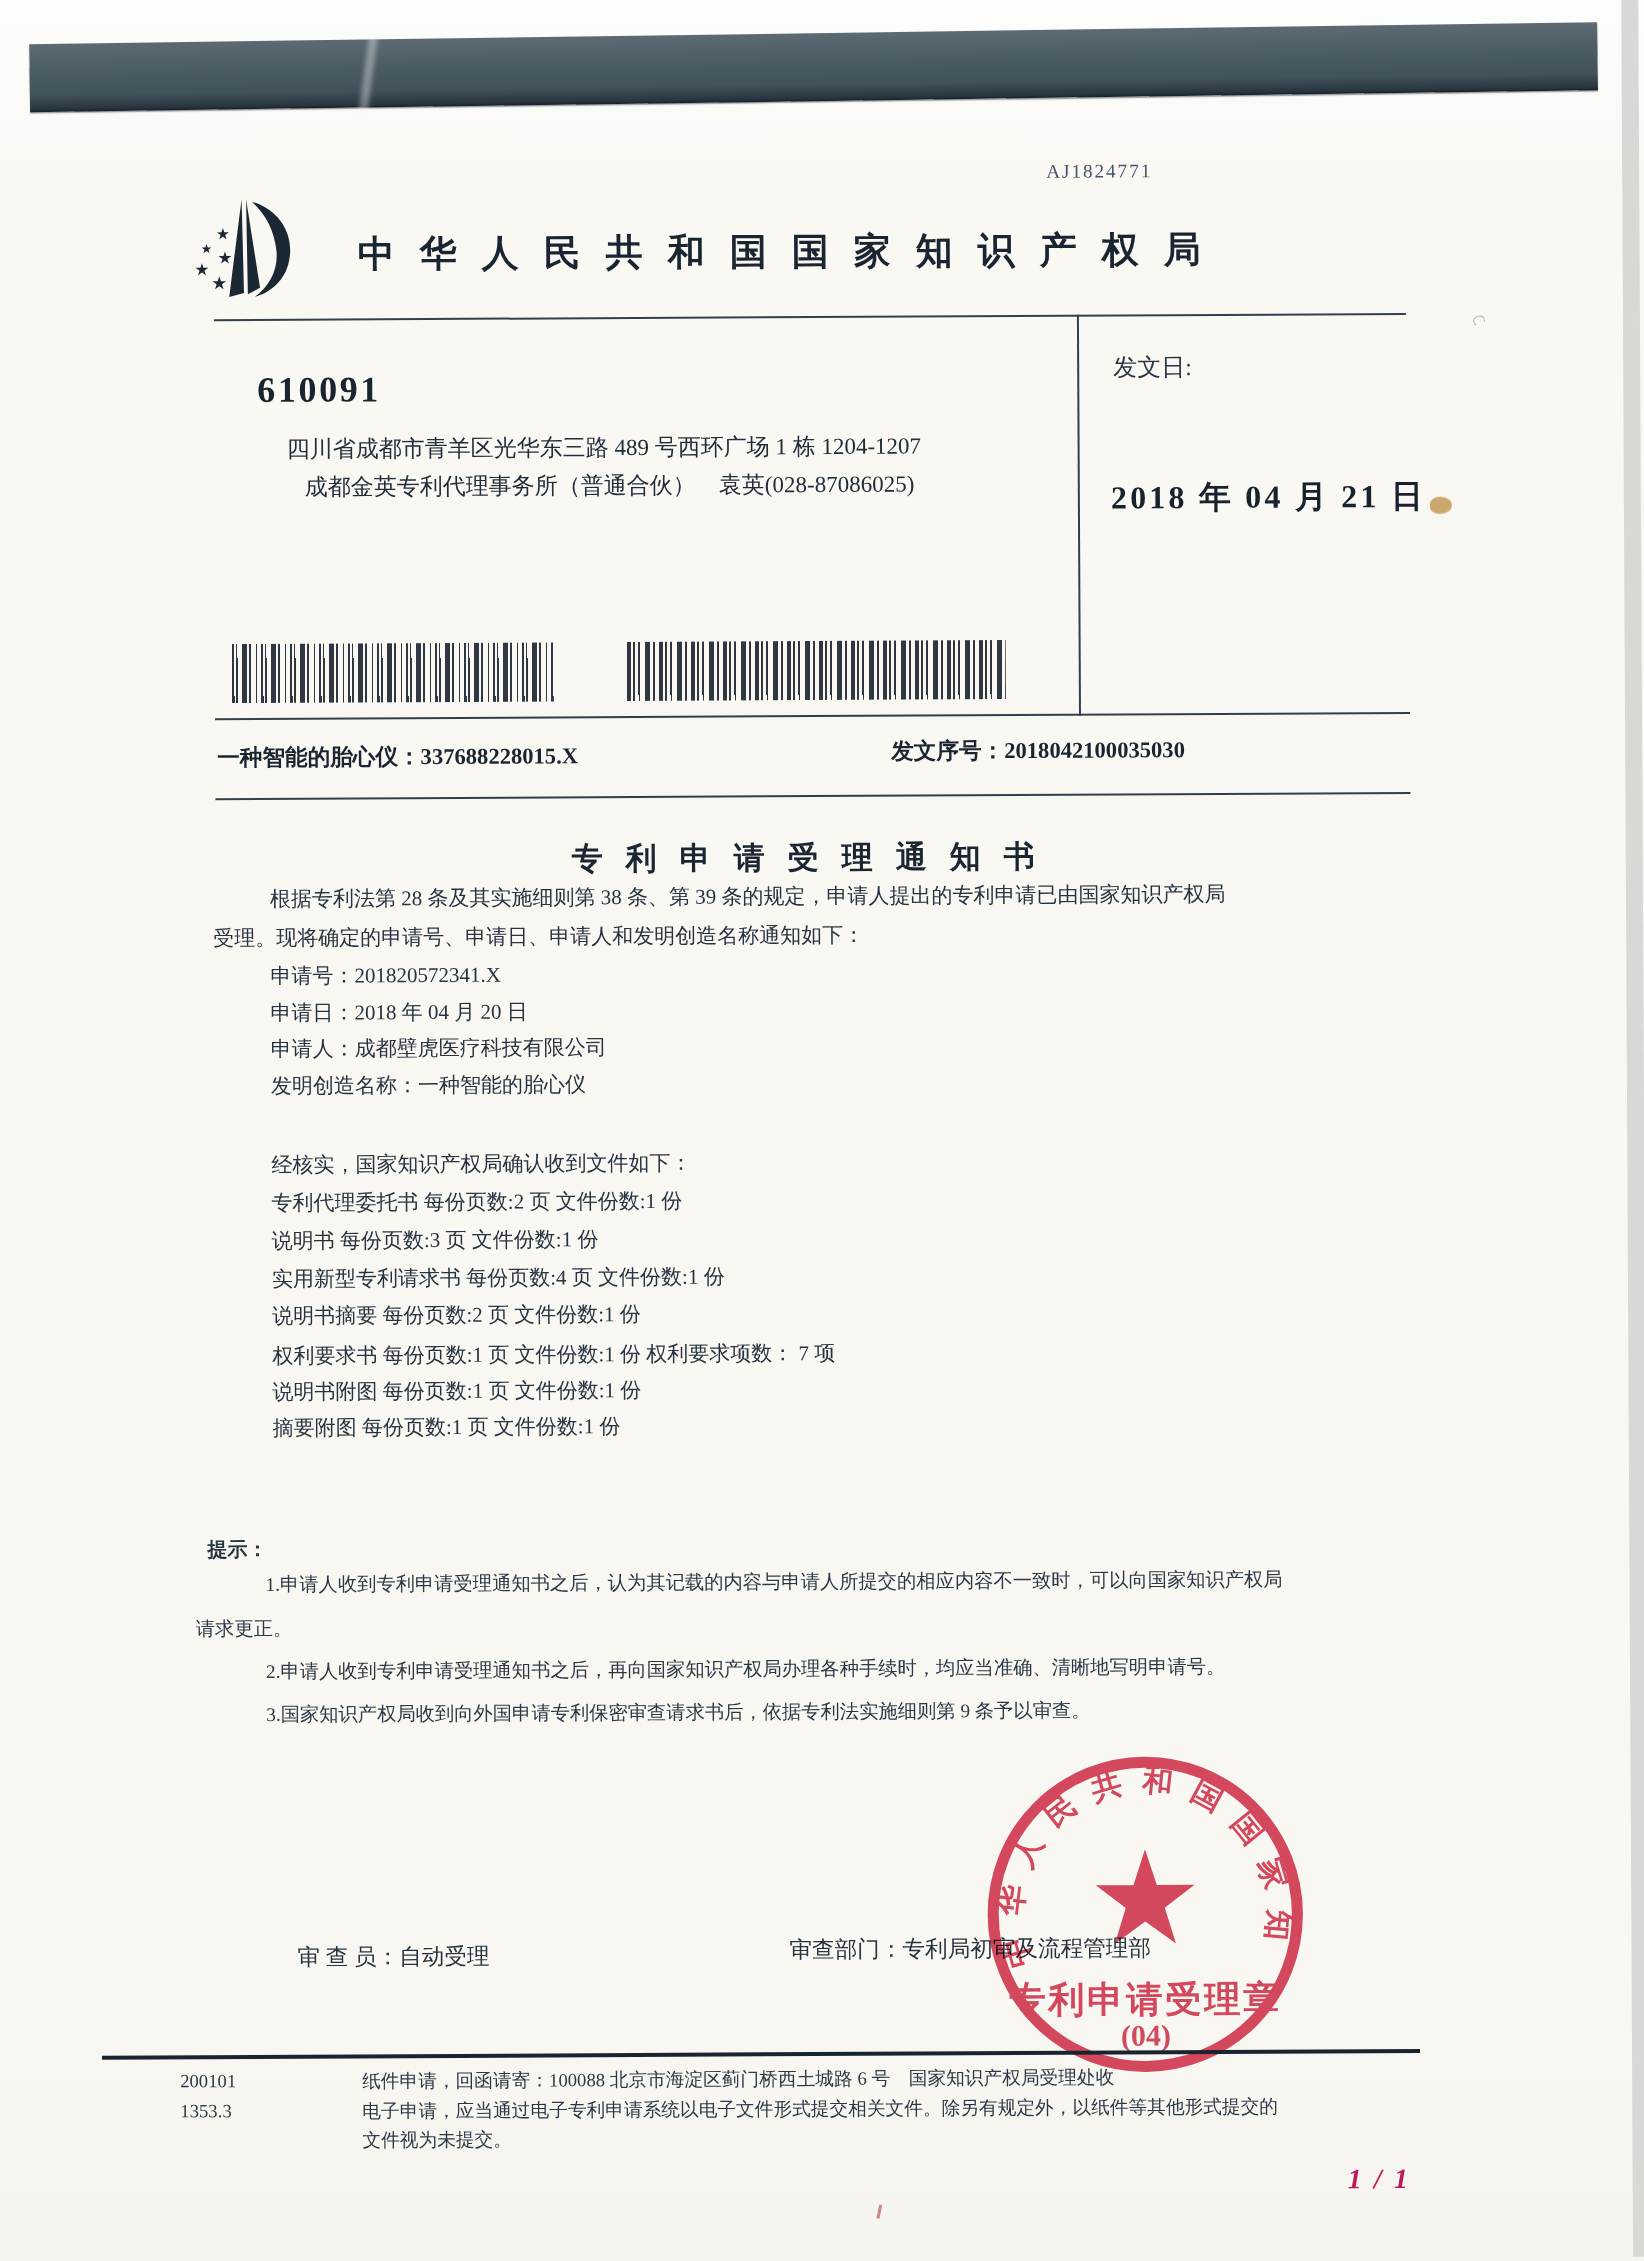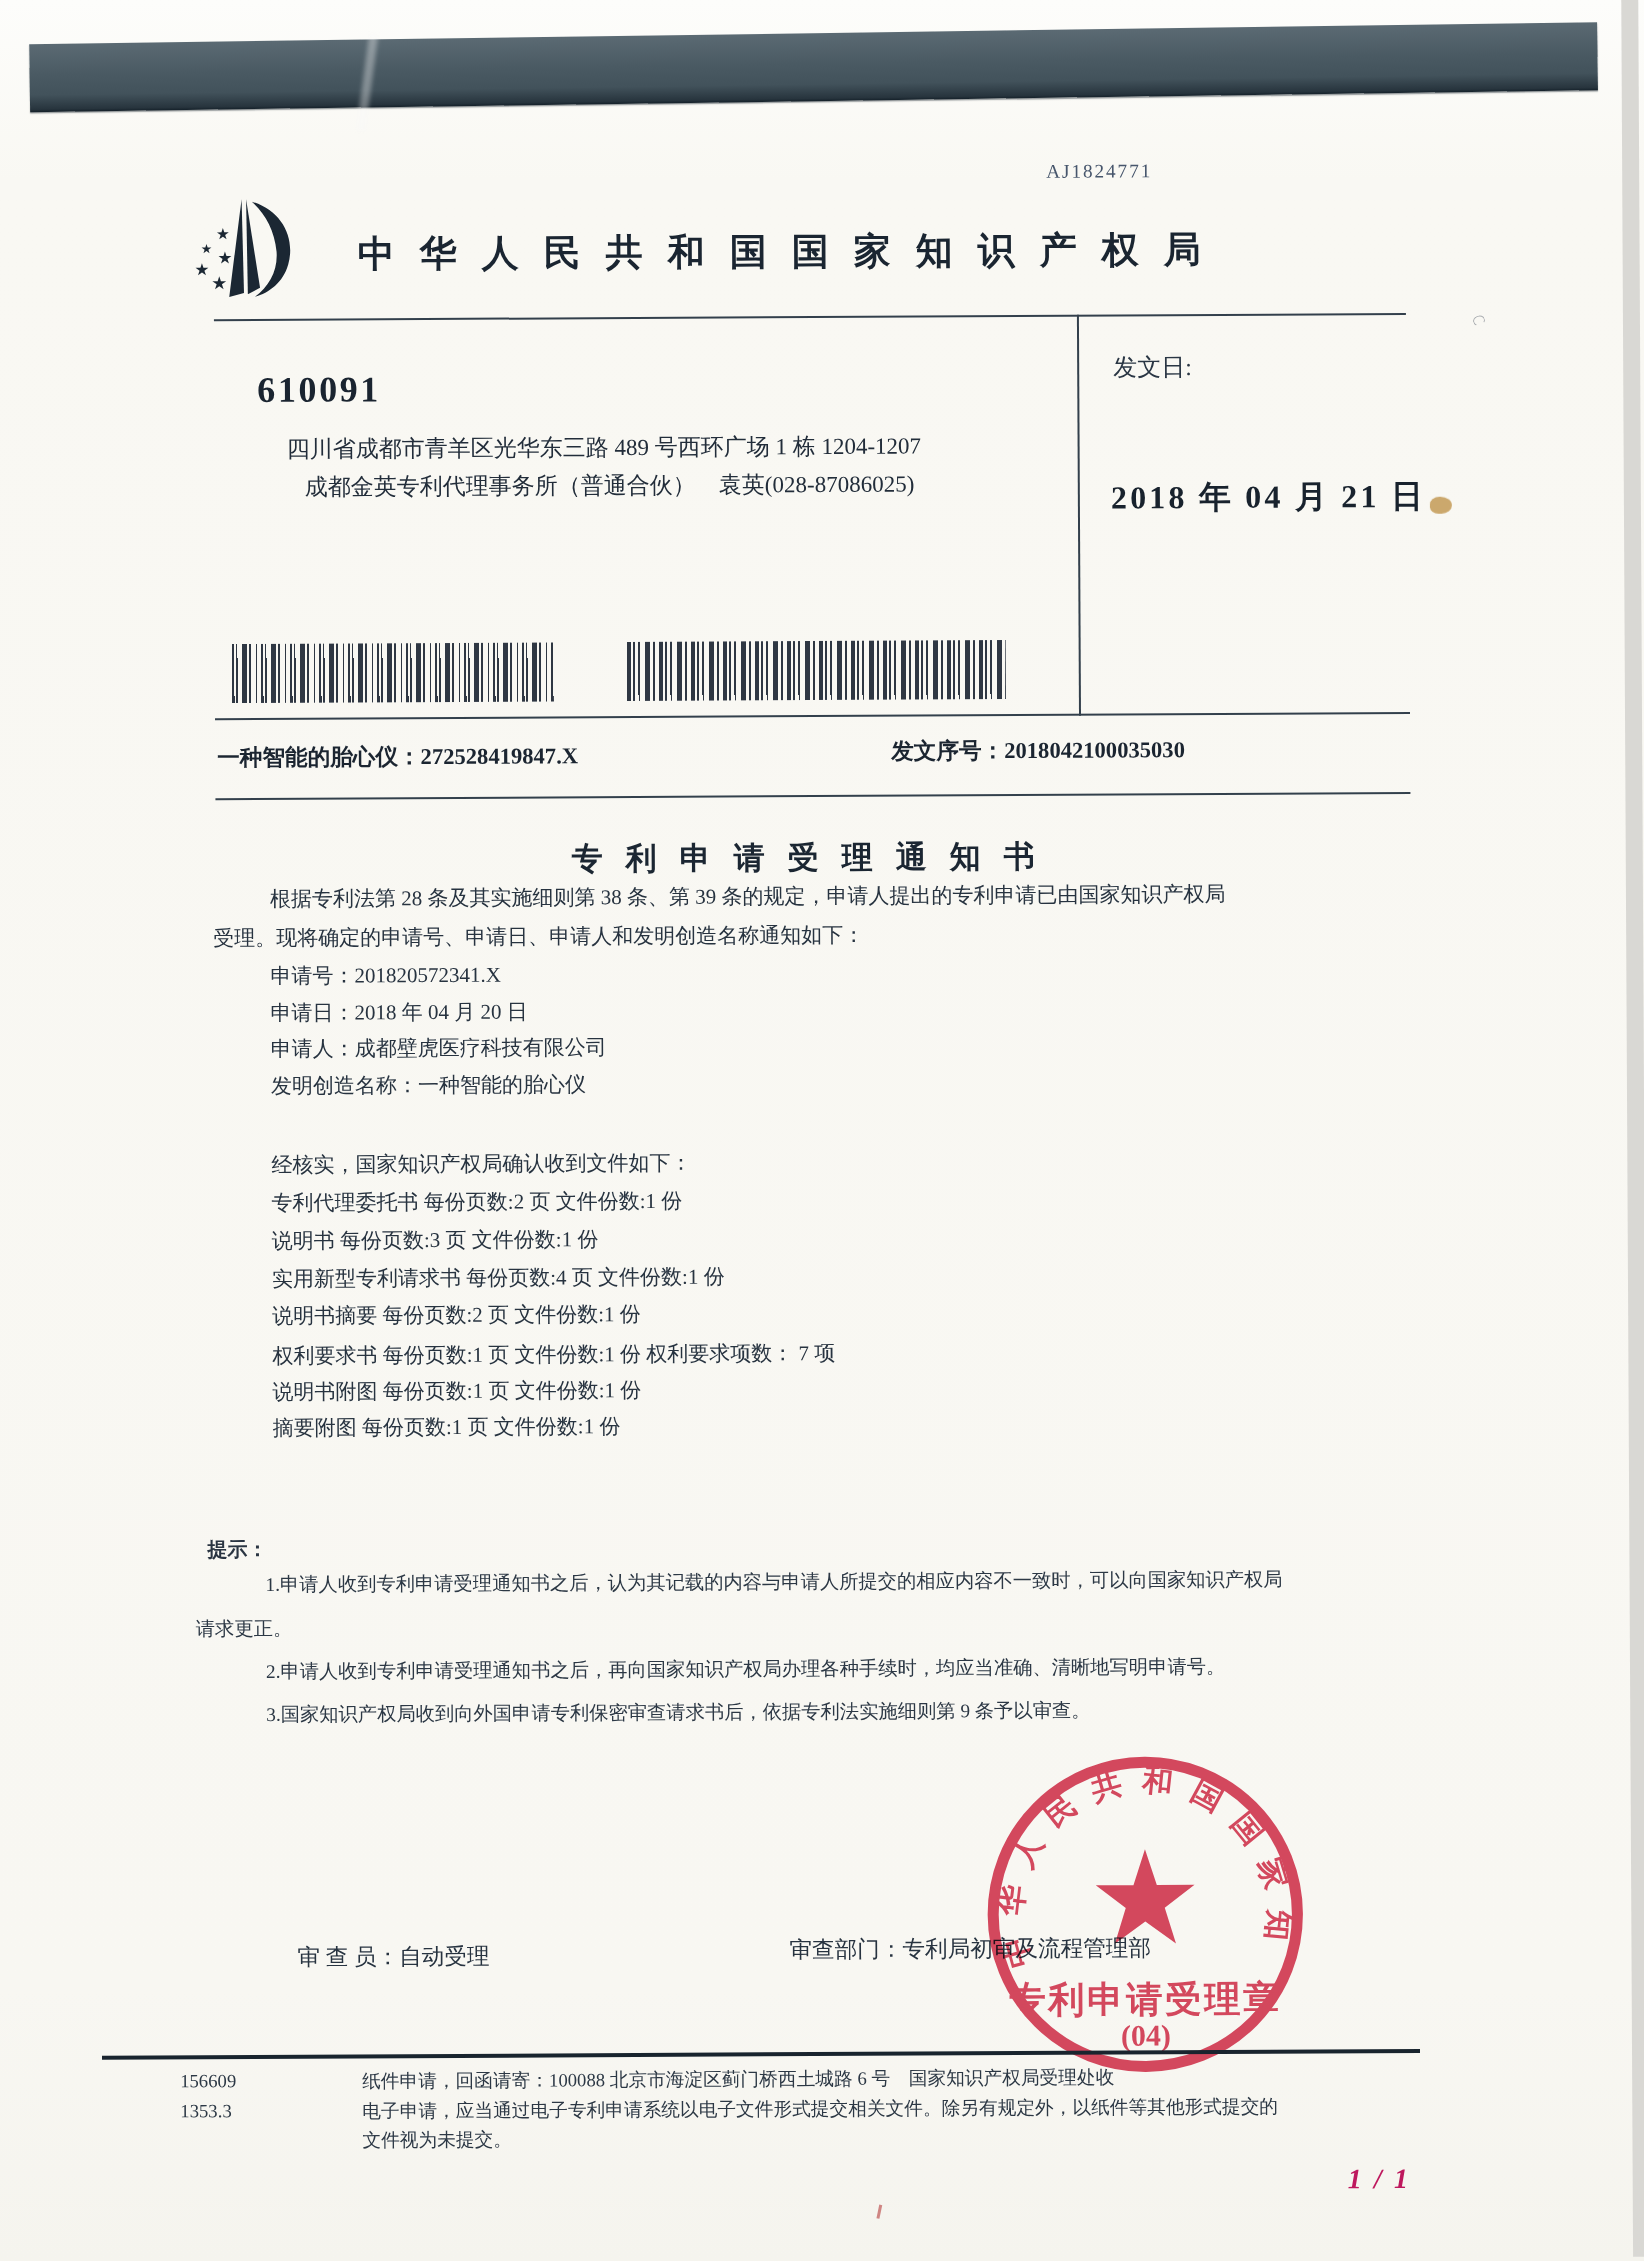--- a/index.html
+++ b/index.html
@@ -140,21 +140,21 @@
   <div class="abs addr1">四川省成都市青羊区光华东三路 489 号西环广场 1 栋 1204-1207</div>
   <div class="abs addr2">成都金英专利代理事务所（普通合伙）　袁英(028-87086025)</div>
 
   <div class="abs dispatch-label">发文日:</div>
   <div class="abs dispatch-date">2018 年 04 月 21 日</div>
 
   <div class="abs barcode barcode-1"></div>
   <div class="abs barcode barcode-2"></div>
 
   <div class="abs ref-row ref-app">
-    <span>一种智能的胎心仪：</span><span>272528419847.X</span>
+    <span>一种智能的胎心仪：</span><span>337688228015.X</span>
   </div>
   <div class="abs ref-row ref-serial">
     <span>发文序号：</span><span>2018042100035030</span>
   </div>
 
   <div class="abs doc-title">专利申请受理通知书</div>
   <div class="abs body-line intro-1">根据专利法第 28 条及其实施细则第 38 条、第 39 条的规定，申请人提出的专利申请已由国家知识产权局</div>
   <div class="abs body-line intro-2">受理。现将确定的申请号、申请日、申请人和发明创造名称通知如下：</div>
   <div class="abs body-line field-0">申请号：201820572341.X</div>
   <div class="abs body-line field-1">申请日：2018 年 04 月 20 日</div>
@@ -190,21 +190,21 @@
       <text font-size="47" font-weight="700" letter-spacing="6" fill="#d03a52">
         <textPath href="#sealArc" startOffset="6" textLength="1015" lengthAdjust="spacing">中华人民共和国国家知识产权局</textPath>
       </text>
       <polygon points="260,160 278,215 336,215 290,250 307,305 260,271 213,305 230,250 184,215 242,215" fill="#d03a52"></polygon>
       <text x="260" y="410" text-anchor="middle" font-size="56" font-weight="700" letter-spacing="4" fill="#d03a52">专利申请受理章</text>
       <text x="260" y="462" text-anchor="middle" font-size="46" font-weight="700" fill="#d03a52">(04)</text>
     </svg>
   </div>
 
   <div class="abs rule-footer"></div>
-  <div class="abs foot-code foot-code-1">156609</div>
+  <div class="abs foot-code foot-code-1">200101</div>
   <div class="abs foot-code foot-code-2">1353.3</div>
   <div class="abs foot-line foot-0">纸件申请，回函请寄：100088 北京市海淀区蓟门桥西土城路 6 号　国家知识产权局受理处收</div>
   <div class="abs foot-line foot-1">电子申请，应当通过电子专利申请系统以电子文件形式提交相关文件。除另有规定外，以纸件等其他形式提交的</div>
   <div class="abs foot-line foot-2">文件视为未提交。</div>
   <div class="abs page-ind">1 / 1</div>
 
   <div class="abs spot-tan"></div>
   <div class="abs mark-pencil"></div>
   <div class="abs mark-red"></div>
 

